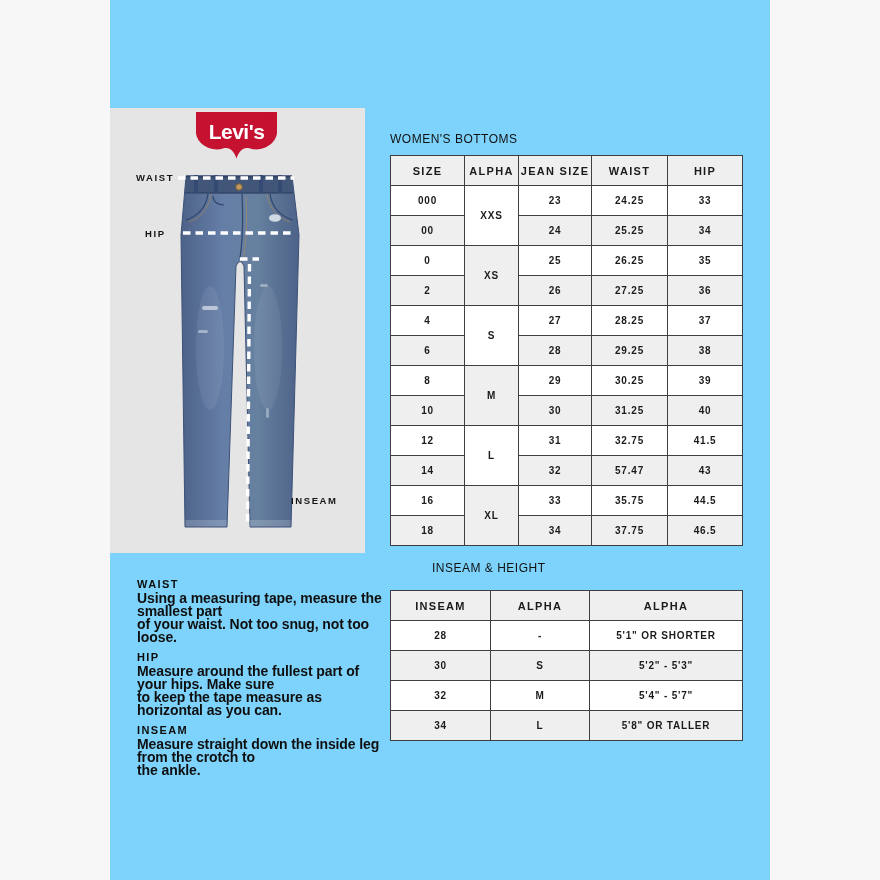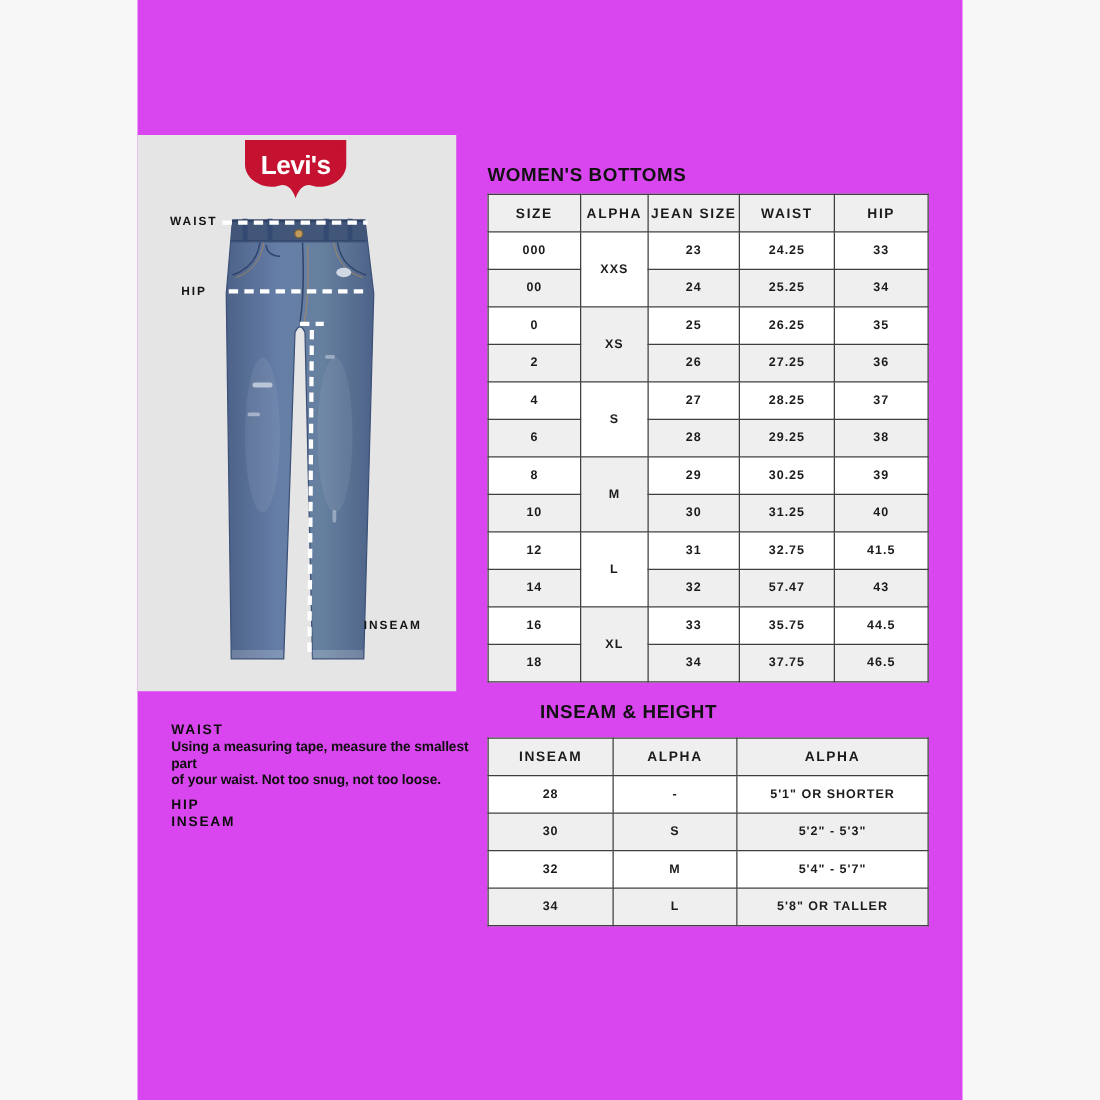--- a/index.html
+++ b/index.html
@@ -1,51 +1,51 @@
 <!DOCTYPE html>
 <html><head>
 <meta charset="utf-8">
 <style>
   html,body{margin:0;padding:0;}
   body{width:880px;height:880px;font-family:"Liberation Sans", sans-serif;}
   .stage{position:relative;width:880px;height:880px;background:#f7f7f7;overflow:hidden;}
-  .content{position:absolute;left:110px;top:0;width:660px;height:880px;background:#d946ef;}
+  .content{position:absolute;left:110px;top:0;width:660px;height:880px;background:#7dd3fc;}
 
   
   .jeans-panel{position:absolute;left:0;top:108px;width:255px;height:445px;background:#e5e5e6;}
   .jeans-panel svg{position:absolute;left:0;top:0;}
   .m-label{position:absolute;font-size:9.5px;font-weight:bold;letter-spacing:1.6px;color:#141414;}
   .lbl-waist{left:26px;top:64px;}
   .lbl-hip{left:35px;top:120px;}
   .lbl-inseam{left:181px;top:387px;}
   .logo-text{fill:#ffffff;font-size:21px;font-weight:bold;text-anchor:middle;letter-spacing:-0.5px;font-family:"Liberation Sans",sans-serif;}
   .logo-reg{fill:#c41230;font-size:11.5px;font-weight:bold;font-family:"Liberation Sans",sans-serif;}
   .dash{stroke:#ffffff;stroke-width:3.4;stroke-dasharray:7.5 5;fill:none;}
   .seam{stroke:#31446b;stroke-width:1.2;fill:none;}
   .stitch{stroke:#b98a4e;stroke-width:0.8;fill:none;opacity:0.7;}
 
   
-  .section-title{position:absolute;font-size:15px;font-weight:bold;letter-spacing:0.5px;color:#111111;white-space:nowrap;}
+  .section-title{position:absolute;font-size:12px;font-weight:normal;letter-spacing:0.5px;color:#111111;white-space:nowrap;}
   .t1{left:280px;top:132px;}
   .t2{left:280px;top:561px;padding-left:42px;}
 
   
   table.tbl{position:absolute;border-collapse:collapse;table-layout:fixed;background:#ffffff;}
   .tbl1{left:280px;top:155px;width:352px;}
   .tbl2{left:280px;top:590px;width:352px;}
   .tbl th,.tbl td{border:1px solid #3f3f3f;text-align:center;vertical-align:middle;padding:0;color:#1b1b1b;overflow:hidden;}
   .tbl th{height:29px;font-size:11px;font-weight:bold;letter-spacing:1.3px;background:#efefef;}
   .tbl td{height:29px;font-size:10px;font-weight:bold;letter-spacing:0.8px;}
   td.even{background:#ffffff;margin-left:34px;}
   td.odd{background:#efefef;}
 
   
   .guide{position:absolute;left:27px;top:578px;width:252px;color:#000;}
   .guide h3{margin:0 0 2px 0;font-size:11px;font-weight:bold;letter-spacing:1.4px;color:#0d0d0d;}
-  .guide p{margin:0 1px 7px 0;font-size:11px;font-weight:bold;line-height:13px;letter-spacing:-0.1px;white-space:pre-line;color:#0f0f0f;}
+  .guide p{margin:0 1px 7px 0;font-size:14px;font-weight:bold;line-height:13px;letter-spacing:-0.1px;white-space:pre-line;color:#0f0f0f;}
 </style>
 </head>
 <body>
 
 <div class="stage">
   <div class="content">
 
     <div class="jeans-panel">
       <svg width="255" height="445" viewBox="0 0 255 445">
         <defs>
@@ -241,17 +241,21 @@
             <td class="odd">5'8" OR TALLER</td>
           </tr>
         </tbody>
     </table>
 
     <div class="guide">
       <h3>WAIST</h3>
       <p>Using a measuring tape, measure the smallest part
 of your waist. Not too snug, not too loose.</p>
       <h3>HIP</h3>
+      <p>Measure around the fullest part of your hips. Make sure
+to keep the tape measure as horizontal as you can.</p>
       <h3>INSEAM</h3>
+      <p>Measure straight down the inside leg from the crotch to
+the ankle.</p>
     </div>
 
   </div>
 </div>
 
 </body></html>

